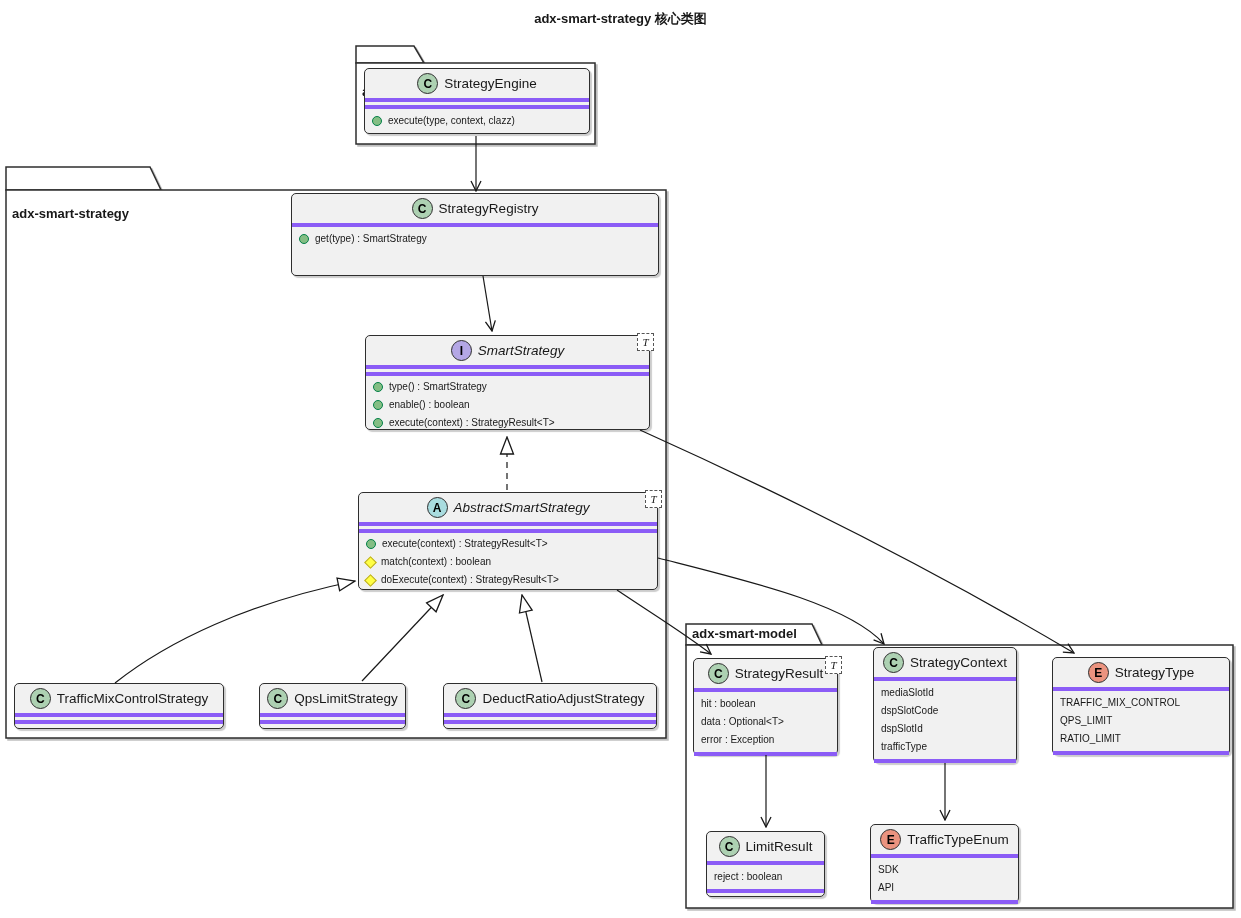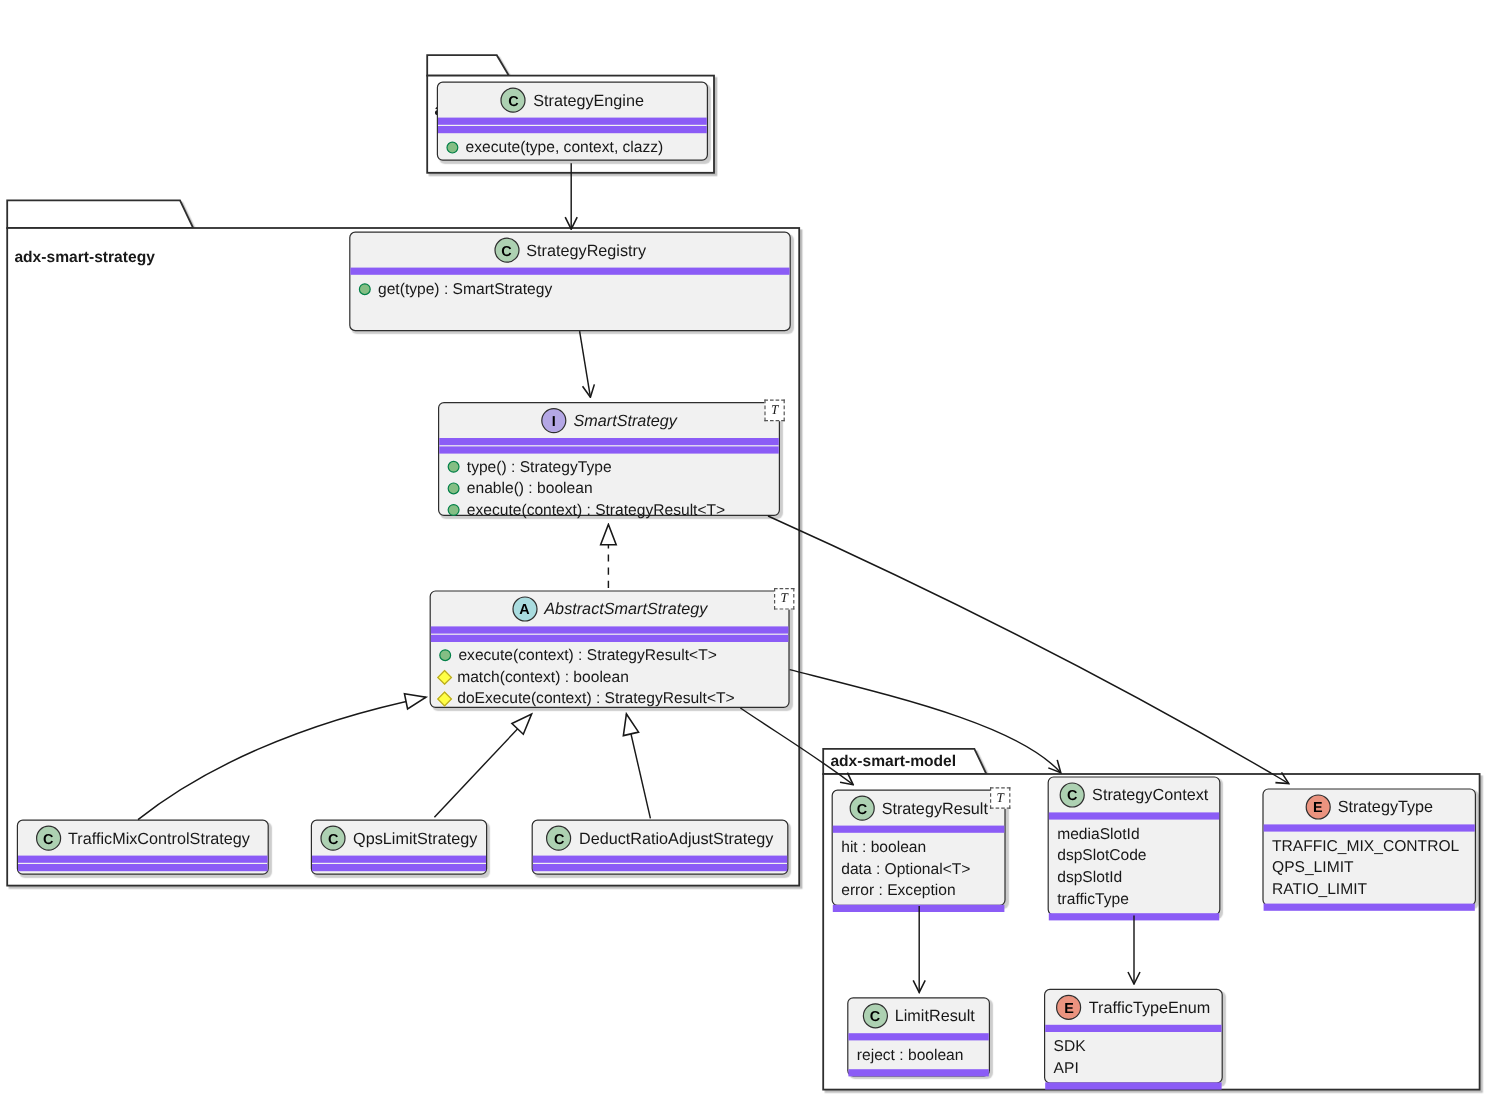--- a/index.html
+++ b/index.html
@@ -17,21 +17,21 @@
              justify-content:center;gap:6px;padding:2px 6px;flex:0 0 auto;}
   .cls-name{font-size:13.5px;white-space:nowrap;text-align:right;}
   .cls-name.it{font-style:italic;}
   .badge{width:19px;height:19px;border-radius:50%;border:1px solid #2e2e2e;flex:0 0 auto;
          display:flex;align-items:center;justify-content:center;
          font-size:12px;font-weight:bold;color:#000;}
   .badge-c{background:#ADD1B2;}
   .badge-i{background:#B4A7E5;}
   .badge-a{background:#A9DCDF;}
   .badge-e{background:#EB937F;}
-  .comp{border-top:6px solid #8b5cf6;padding:3px 7px 3px 7px;font-size:13px;
+  .comp{border-top:4px solid #8b5cf6;padding:3px 7px 3px 7px;font-size:10px;
         line-height:18px;flex:0 0 auto;box-sizing:border-box;}
   .comp.grow{flex:1 1 auto;}
   .comp.empty{height:7px;padding:0;}
   .member{display:flex;align-items:center;gap:6px;white-space:nowrap;}
   .vis{flex:0 0 auto;display:inline-block;}
   .vis.pub{width:8px;height:8px;border-radius:50%;background:#84BE84;border:1px solid #038048;}
   .vis.priv{width:6px;height:6px;background:#ffffff;border:1.5px solid #C82930;}
   .vis.prot{width:7px;height:7px;background:#FFFF44;border:1px solid #B8A823;transform:rotate(45deg);}
   .gtab{position:absolute;top:-3px;right:-5px;width:15px;height:16px;background:#fff;
         border:1px dashed #555;display:flex;align-items:center;justify-content:center;
@@ -46,20 +46,21 @@
     <g stroke="#2e2e2e" stroke-width="1.5" fill="#ffffff" style="filter:drop-shadow(2px 2px 0.5px rgba(0,0,0,0.25))">
       <path d="M356,63 L356,46 L414,46 L424,63 Z"></path>
       <rect x="356" y="63" width="239" height="81"></rect>
       <path d="M6,190 L6,167 L150,167 L161,190 Z"></path>
       <rect x="6" y="190" width="660" height="548"></rect>
       <path d="M686,645 L686,624 L812,624 L822,645 Z"></path>
       <rect x="686" y="645" width="547" height="263"></rect>
     </g>
   </svg>
 
+  <div class="diagram-title">adx-smart-strategy 核心类图</div>
 
   <div class="pkg-label" style="left:362px;top:48px;">adx-api</div>
   <div class="pkg-label" style="left:12px;top:170px;">adx-smart-strategy</div>
   <div class="pkg-label" style="left:692px;top:590px;">adx-smart-model</div>
 
   <div class="cls" style="left:364px;top:68px;width:226px;height:66px;">
     <div class="cls-title">
       <span class="badge badge-c">C</span>
       <span class="cls-name">StrategyEngine</span>
     </div>
@@ -88,21 +89,21 @@
   <div class="cls" style="left:365px;top:335px;width:285px;height:95px;">
     <span class="gtab">T</span>
     <div class="cls-title">
       <span class="badge badge-i">I</span>
       <span class="cls-name it">SmartStrategy</span>
     </div>
     <div class="comp empty"></div>
     <div class="comp grow" style="padding-top:2px;">
       <div class="member">
         <span class="vis pub"></span>
-        <span>type() : StrategyType</span>
+        <span>type() : SmartStrategy</span>
       </div>
       <div class="member">
         <span class="vis pub"></span>
         <span>enable() : boolean</span>
       </div>
       <div class="member">
         <span class="vis pub"></span>
         <span>execute(context) : StrategyResult&lt;T&gt;</span>
       </div>
     </div>

